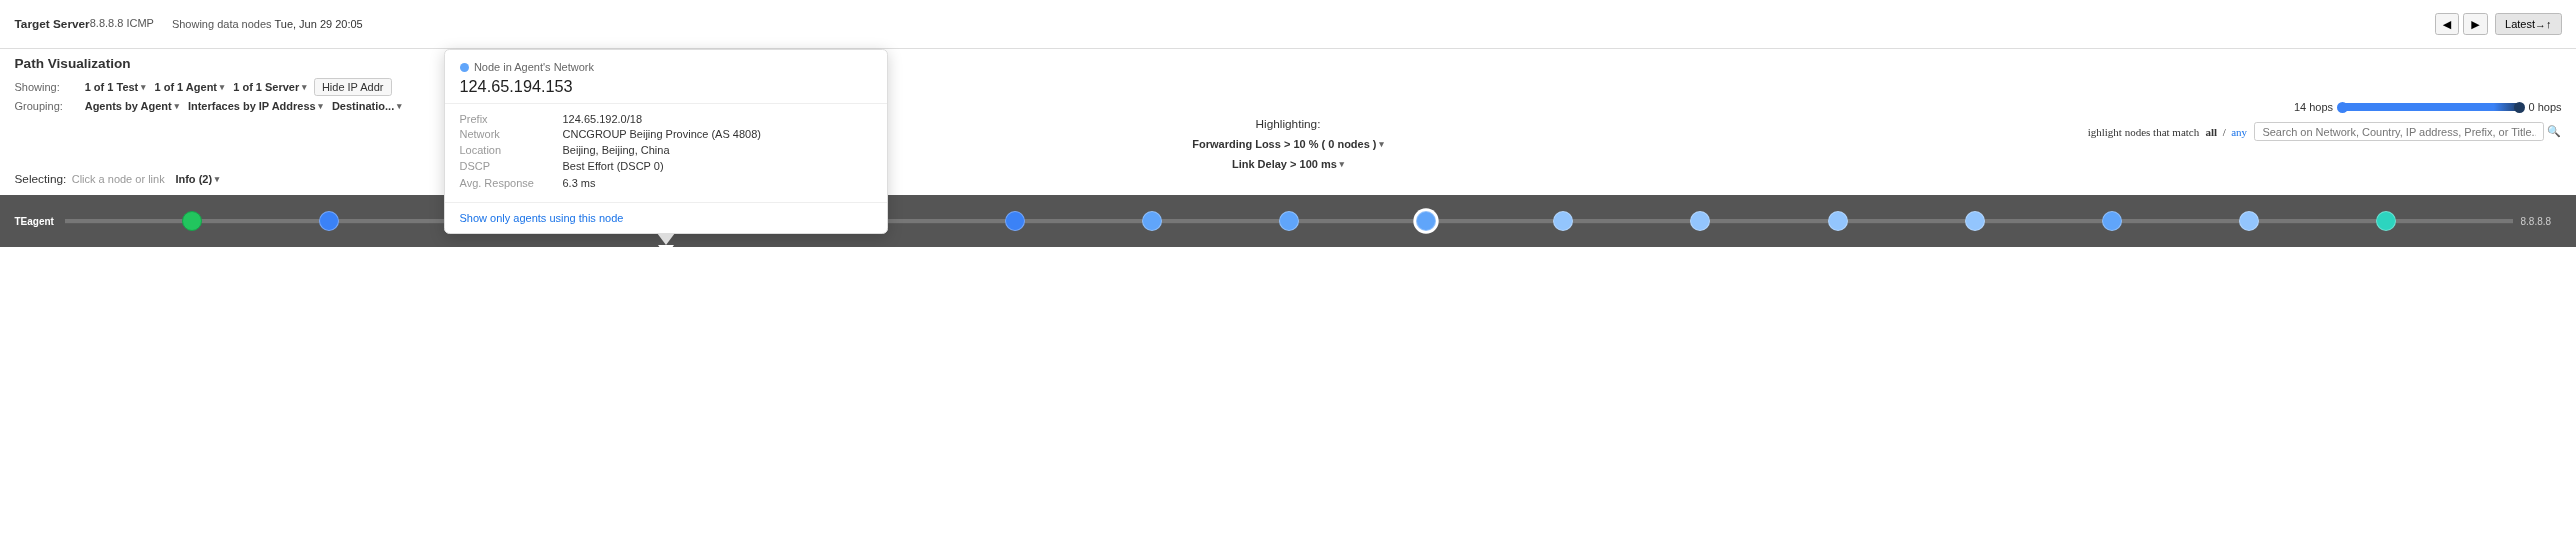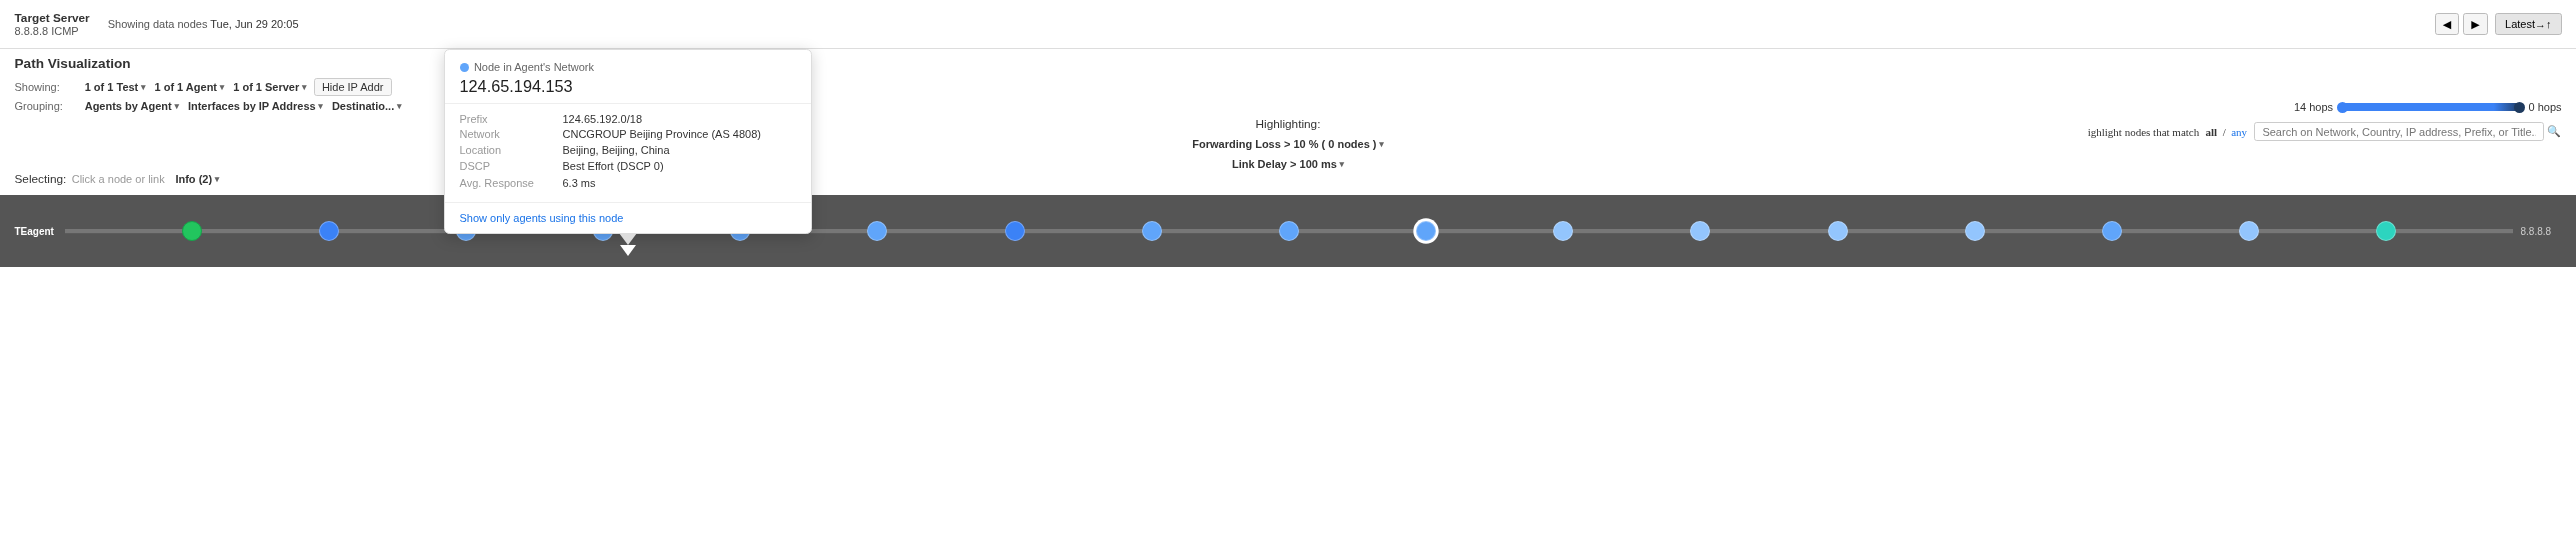--- a/index.html
+++ b/index.html
@@ -3,21 +3,21 @@
   <meta charset="utf-8">
   <style>
     * { box-sizing: border-box; margin: 0; padding: 0; }
     body { font-family: -apple-system, BlinkMacSystemFont, "Segoe UI", Arial, sans-serif; font-size: 11.8px; background: #fff; color: #333; overflow: hidden; }
 
     .top-bar {
       display: flex; align-items: center; justify-content: space-between;
       border-bottom: 0.9px solid #ddd; padding: 7.2px 14.5px; background: #fff;
       min-height: 49px;
     }
-    .target-info { display: flex; flex-direction: column; }
+    .target-info { display: flex; }
     .target-title { font-weight: 700; font-size: 11.8px; }
     .target-sub { font-size: 11px; color: #555; }
     .showing-data { font-size: 11px; color: #555; flex: 1; padding-left: 18px; }
     .showing-data strong { font-weight: 400; color: #333; }
     .nav-buttons { display: flex; align-items: center; gap: 3.6px; }
     .nav-arrow-btn {
       border: 0.9px solid #bbb; background: #f5f5f5; cursor: pointer;
       padding: 3.6px 7.2px; font-size: 11px; border-radius: 2.7px;
     }
     .latest-btn {
@@ -55,21 +55,21 @@
     .match-all { font-weight: 600; }
     .match-any { color: #1a73e8; cursor: pointer; }
     .search-box {
       border: 0.9px solid #ccc; border-radius: 2.7px; padding: 2.7px 7.2px;
       font-size: 11px; width: 290px; color: #999; background: #fff;
     }
     .search-icon { margin-left: 3.6px; color: #888; font-size: 11px; }
 
     
     .viz-area {
-      position: relative; background: #555; height: 72px;
+      position: relative; background: #555; height: 52px;
       margin: 0; overflow: hidden; display: flex; align-items: center;
       padding: 0 14.5px;
     }
     .agent-label { color: #fff; font-size: 10px; font-weight: 600; min-width: 50px; }
     .nodes-track {
       flex: 1; display: flex; align-items: center; gap: 0;
       position: relative; height: 36px;
     }
     .track-line {
       position: absolute; left: 0; right: 0; top: 50%; transform: translateY(-50%);
@@ -87,21 +87,21 @@
     .node-dot.teal { background: #2dd4bf; }
     .node-dot.selected { box-shadow: 0 0 0 2.7px #fff; }
     .node-spacer { flex: 1; height: 3.6px; background: #777; }
     .dest-label { color: #ccc; font-size: 10px; margin-left: 7.2px; min-width: 41px; }
 
     
     .tooltip-popup {
       position: absolute; top: 0; left: 444px;
       background: #fff; border: 0.9px solid #ddd; border-radius: 5.4px;
       box-shadow: 0 3.6px 14.5px rgba(0,0,0,0.18);
-      width: 368px; z-index: 100; padding: 0;
+      width: 444px; z-index: 100; padding: 0;
       font-size: 11px;
     }
     .tooltip-header {
       padding: 11px 14.5px 7.2px; border-bottom: 0.9px solid #eee;
     }
     .tooltip-node-label {
       display: flex; align-items: center; gap: 5.4px; margin-bottom: 3.6px;
       color: #666; font-size: 11px;
     }
     .tooltip-node-dot { width: 9px; height: 9px; border-radius: 50%; background: #60a5fa; }

